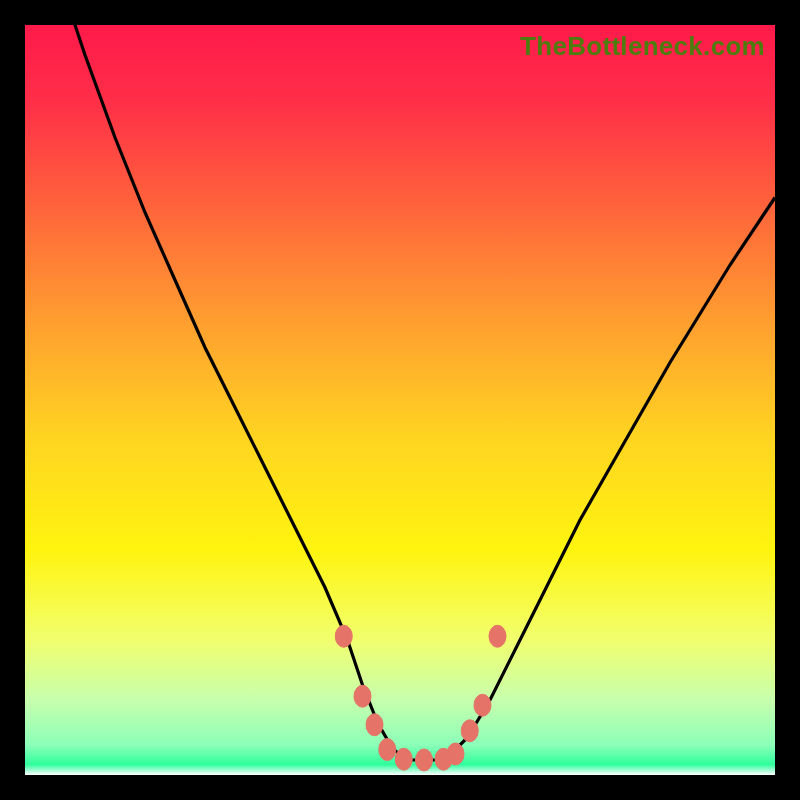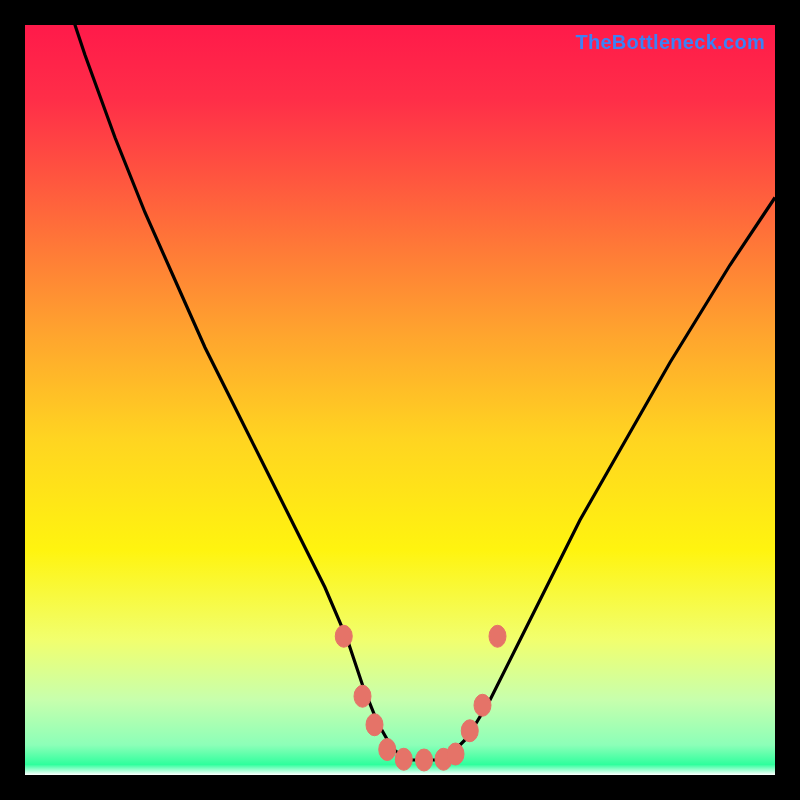--- a/index.html
+++ b/index.html
@@ -24,23 +24,23 @@
     left: 0;
     top: 0;
     width: 750px;
     height: 750px;
   }
   .watermark {
     position: absolute;
     top: 6px;
     right: 10px;
     font-family: Arial, Helvetica, sans-serif;
-    font-size: 20px;
+    font-size: 26px;
     font-weight: 600;
-    color: #3b82f6;
+    color: #4d7c0f;
     letter-spacing: 0.3px;
   }
   svg {
     position: absolute;
     left: 0;
     top: 0;
   }
 </style>
 </head>
 <body>

